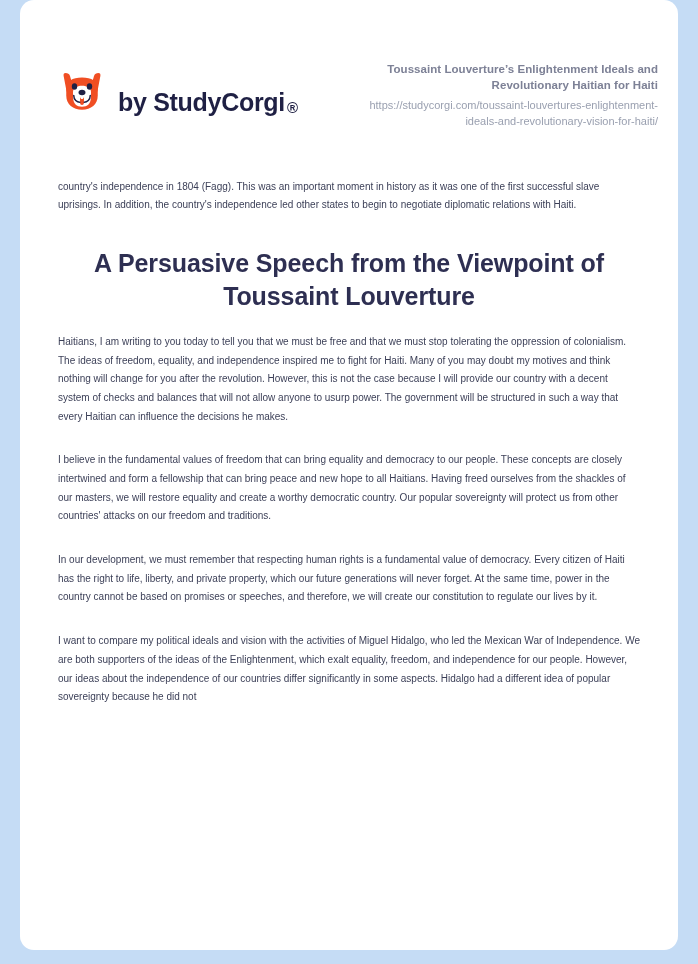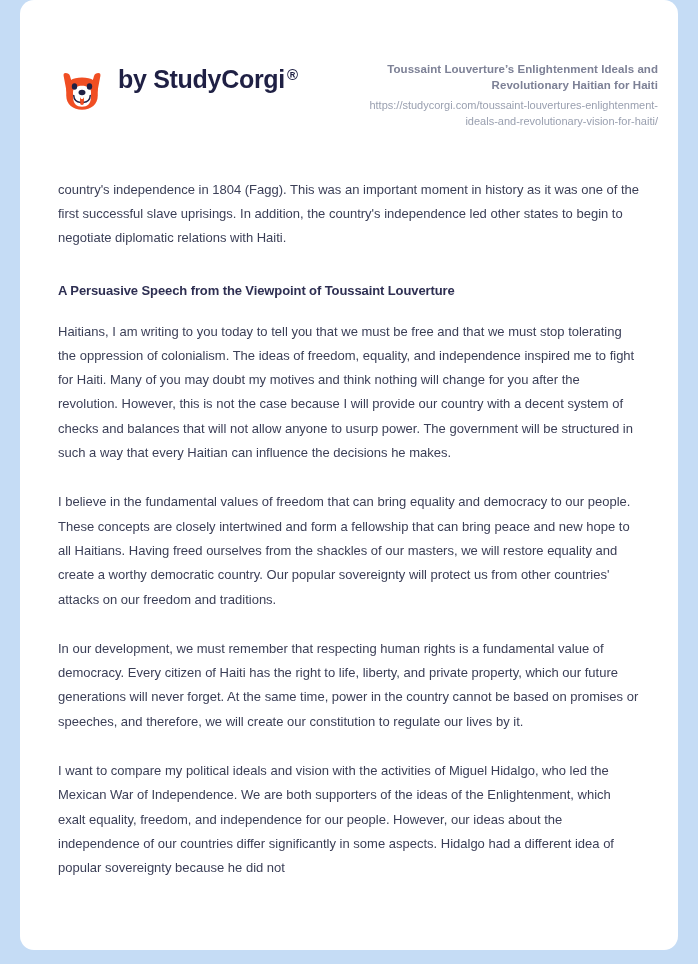--- a/index.html
+++ b/index.html
@@ -30,21 +30,21 @@
   .doc-header {
     display: flex;
     align-items: flex-start;
     justify-content: space-between;
     padding: 57px 20px 0 38px;
     box-sizing: border-box;
   }
 
   .brand {
     display: flex;
-    align-items: flex-start;
+    align-items: flex-end;
     flex: 0 0 auto;
     padding-top: 10px;
   }
 
   .brand-logo {
     width: 48px;
     height: 48px;
     flex: 0 0 auto;
     display: block;
   }
@@ -92,38 +92,39 @@
     word-break: break-word;
   }
 
   
   .doc-body {
     padding: 0 38px 0 38px;
     box-sizing: border-box;
   }
 
   .body-para {
-    font-size: 13px;
+    font-size: 10px;
     color: #3b3f57;
     line-height: 1.87;
     margin: 0 0 25px 0;
     text-align: left;
   }
 
   .first-para {
     margin-top: 36px;
   }
 
   .section-heading {
-    font-size: 13px;
+    font-size: 25px;
     font-weight: bold;
     color: #2e2f52;
     line-height: 1.32;
     margin: 32px 0 20px 0;
     letter-spacing: -0.1px;
+    text-align: center;
   }
 </style>
 </head>
 <body>
 
 <div class="page-sheet">
 
   <div class="doc-header">
 
     <div class="brand">

